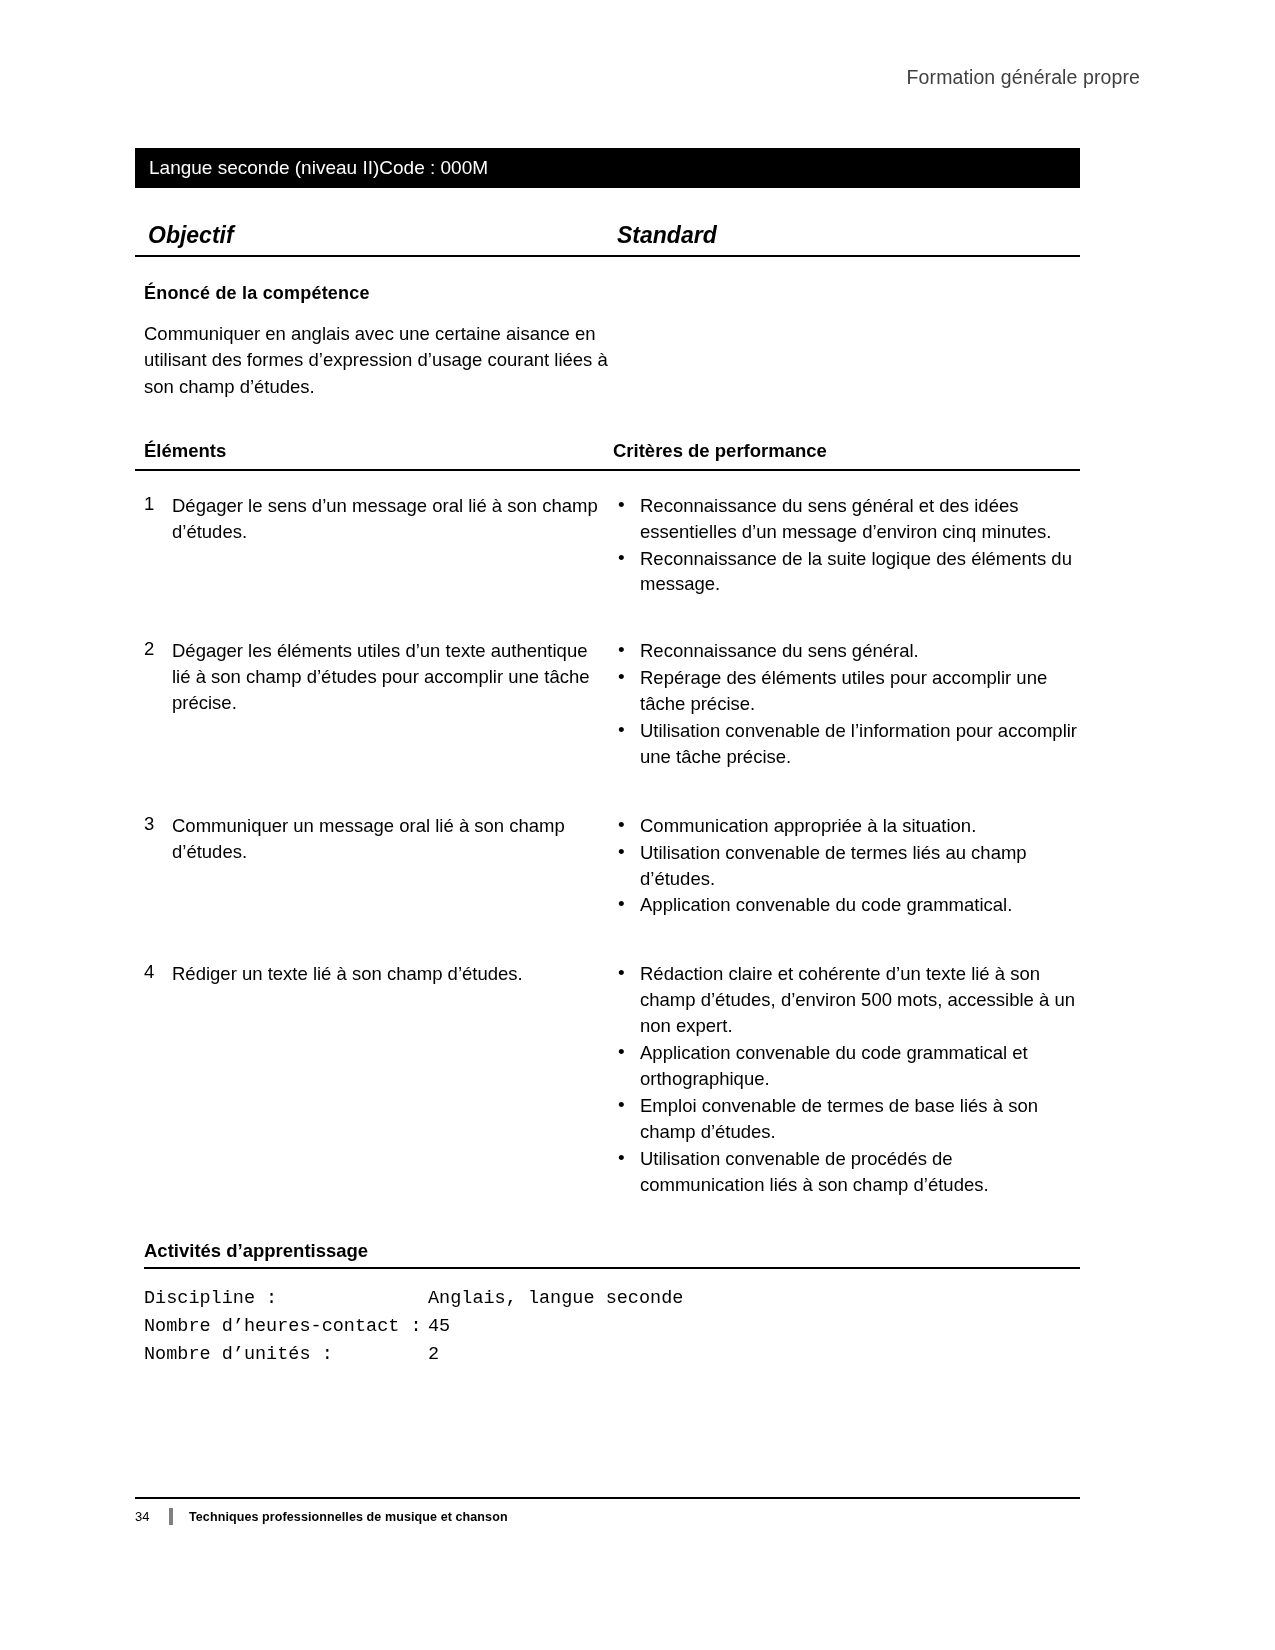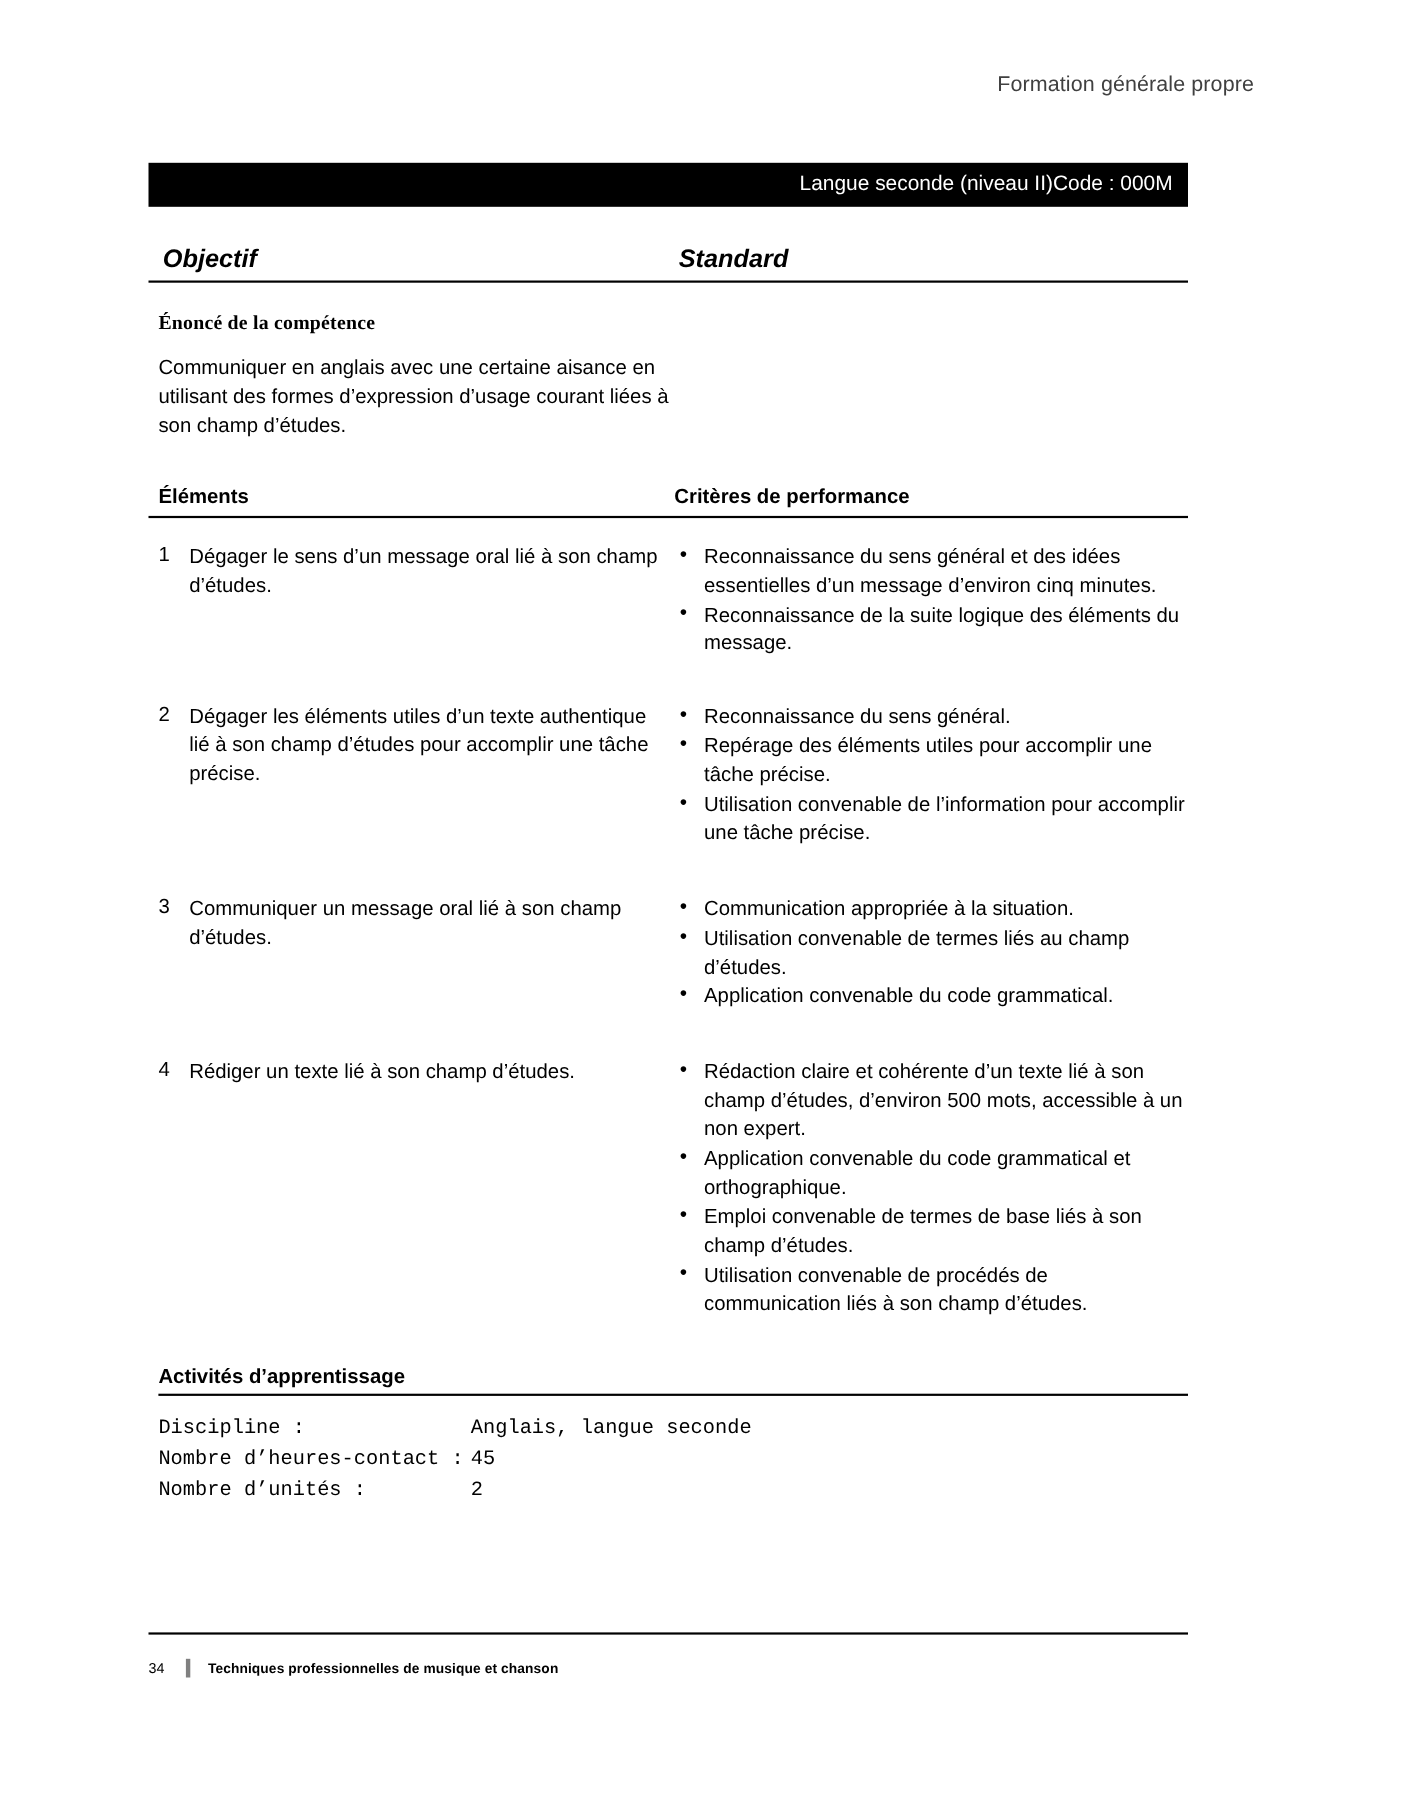--- a/index.html
+++ b/index.html
@@ -40,21 +40,21 @@
     top: 148px;
     width: 945px;
   }
 
   .code-bar {
     background: #000000;
     color: #ffffff;
     height: 40px;
     display: flex;
     align-items: center;
-    justify-content: flex-end;
+    justify-content: flex-start;
     padding: 0 14px;
     font-size: 19px;
     box-sizing: border-box;
   }
 
   .col-heads {
     position: relative;
     margin-top: 34px;
     border-bottom: 2.5px solid #000;
     padding-bottom: 5px;
@@ -76,21 +76,20 @@
     font-weight: bold;
     font-size: 23px;
   }
 
   .section-title {
     font-weight: bold;
     font-size: 18px;
     margin-top: 26px;
     margin-left: 9px;
     letter-spacing: 0.2px;
-    font-family: Liberation Serif, serif;
   }
 
   .competence-text {
     margin-top: 17px;
     margin-left: 9px;
     width: 470px;
     font-size: 18.5px;
     line-height: 1.42;
   }
 
@@ -188,21 +187,21 @@
   .activities-list .alabel { width: 284px; }
   .activities-list .avalue { }
 
   
   .footer {
     position: absolute;
     left: 135px;
     bottom: 125px;
     width: 945px;
     border-top: 2.5px solid #000;
-    padding-top: 22px;
+    padding-top: 9px;
     display: flex;
     align-items: center;
   }
   .footer .pageno {
     font-size: 13px;
     width: 30px;
   }
   .footer .bar {
     width: 4px;
     height: 17px;

